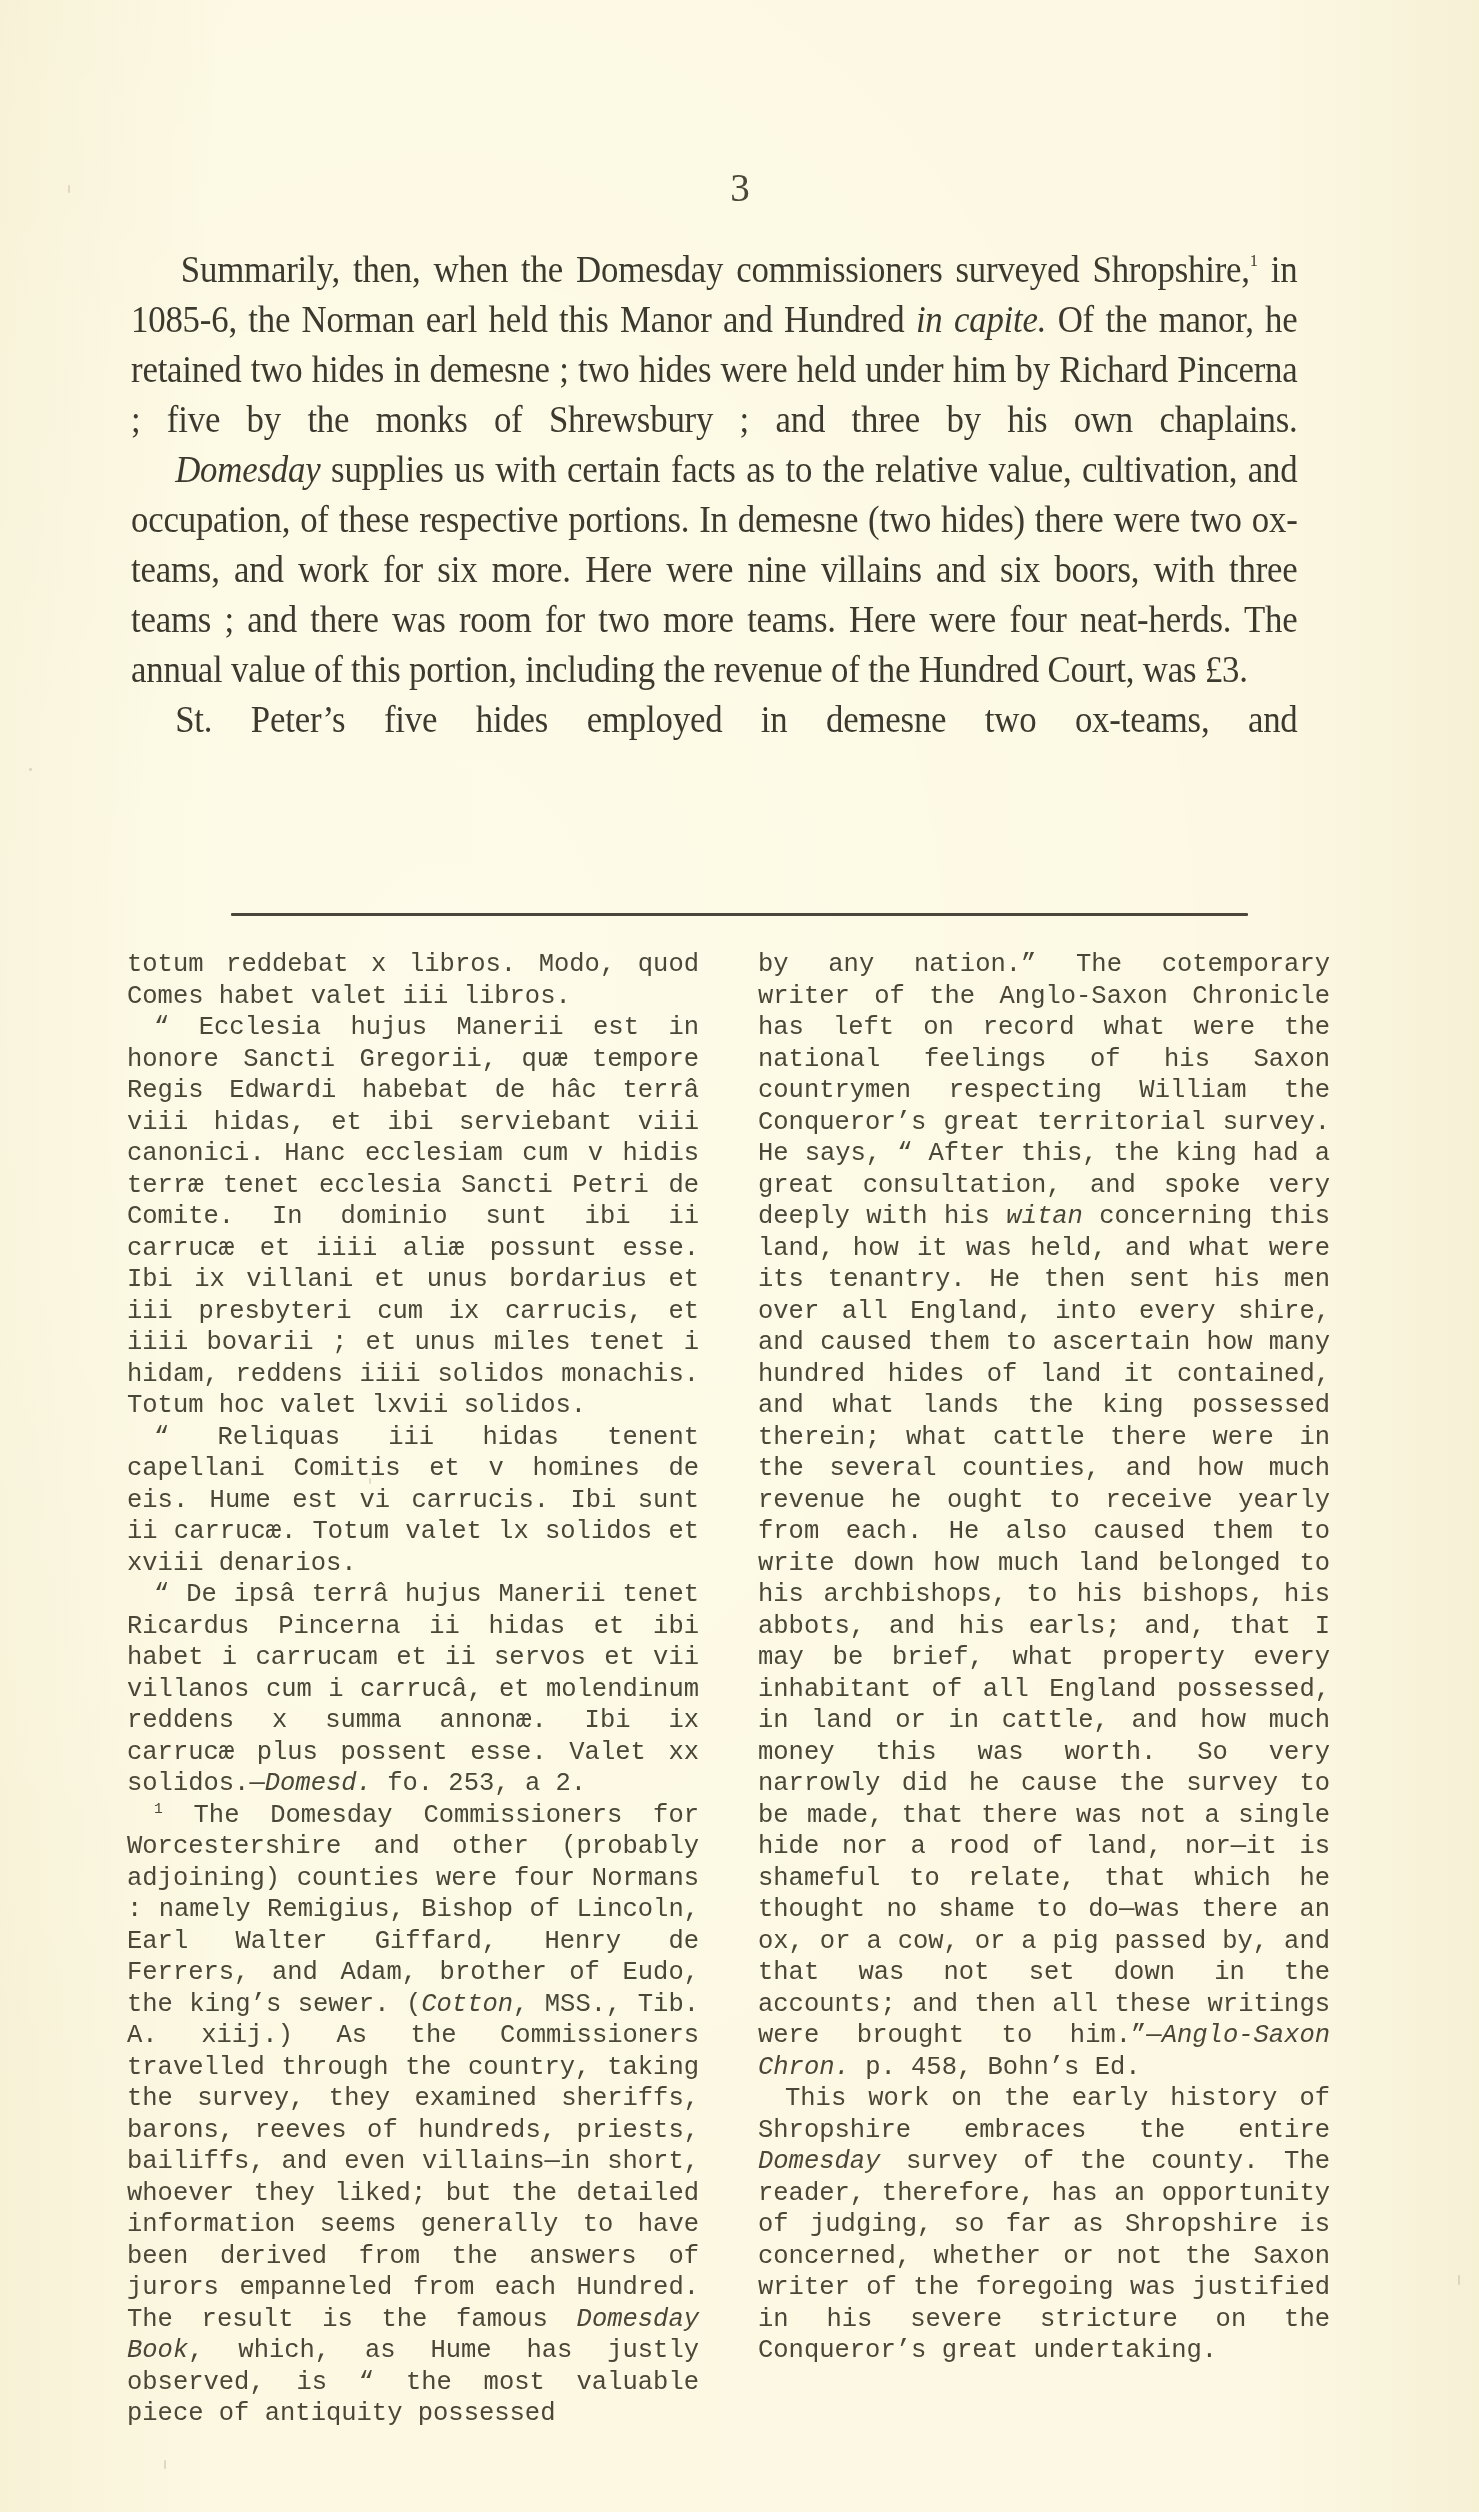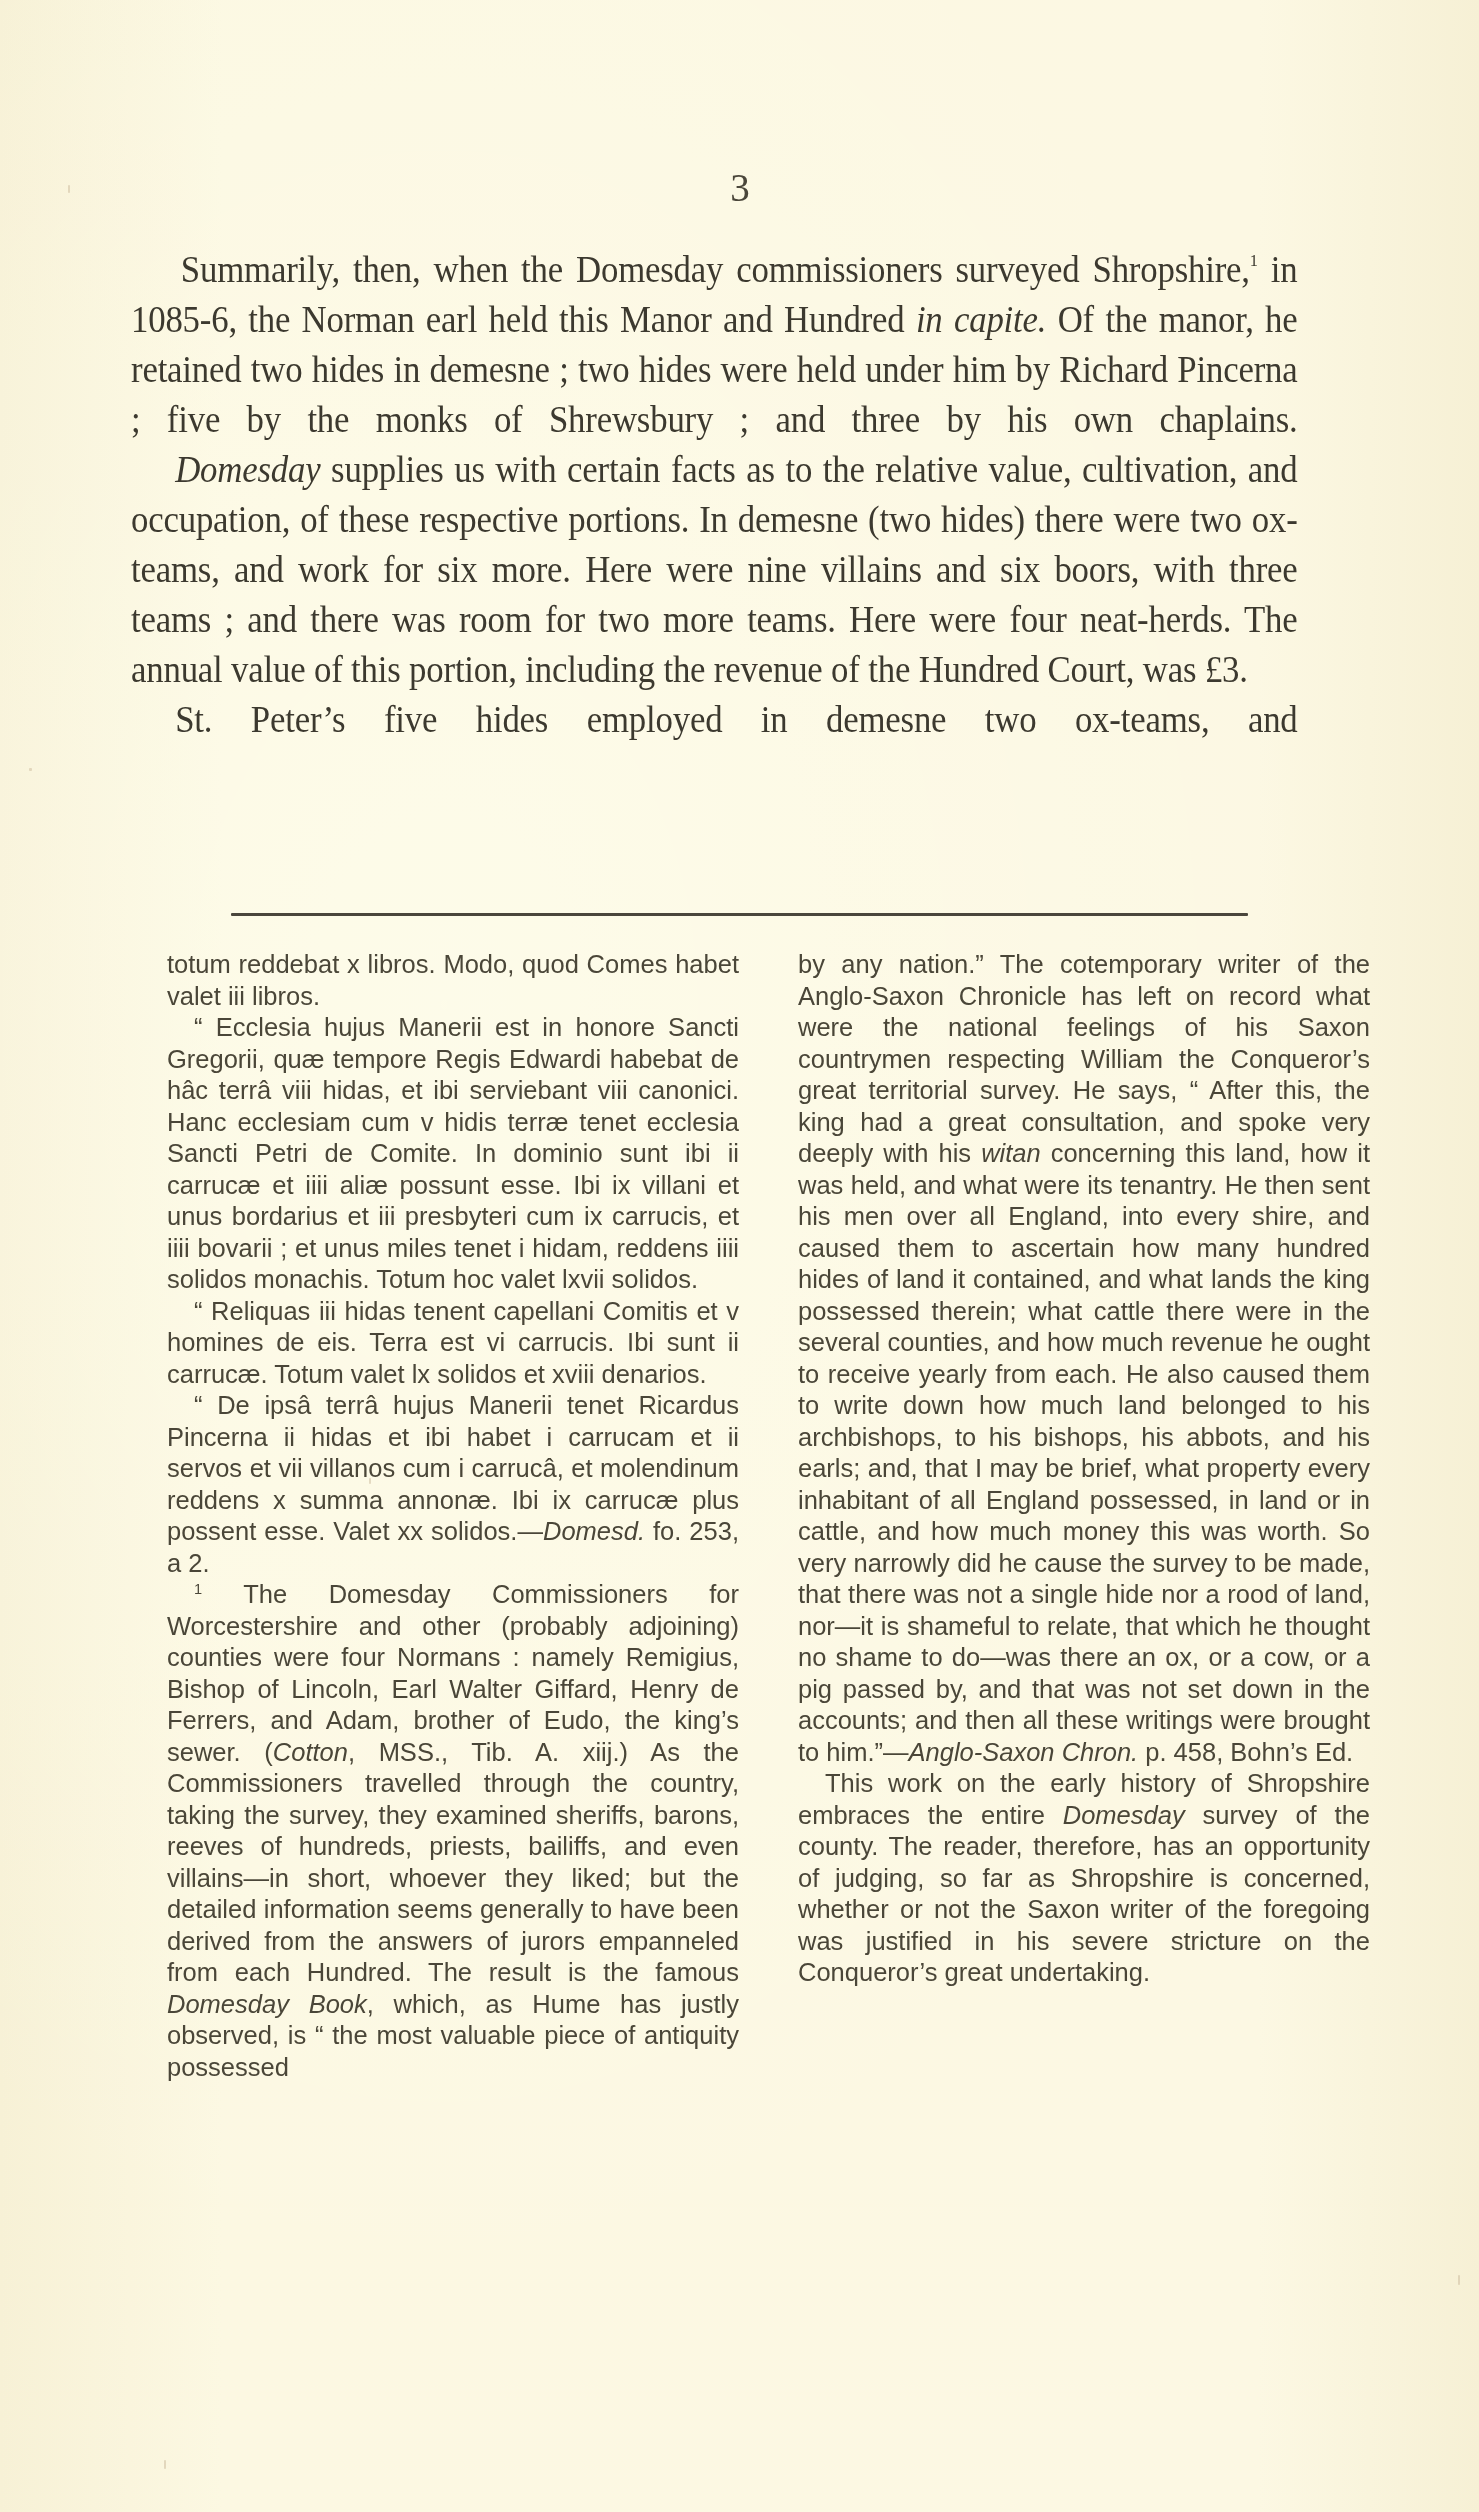--- a/index.html
+++ b/index.html
@@ -72,22 +72,21 @@
       border-radius: 1px;
     }
     .col {
       position: absolute;
       top: 949px;
       width: 572px;
       font-size: 25.5px;
       line-height: 31.5px;
       text-align: justify;
       color: #4a4638;
-      font-family: Liberation Sans, sans-serif;
-      margin-left: 40px;
+      font-family: Liberation Mono, monospace;
     }
     .col.left { left: 127px; }
     .col.right { left: 758px; width: 572px; }
     .col p {
       margin: 0;
       text-indent: 27px;
     }
     .col p.noindent { text-indent: 0; }
     .col p.fn-1 { text-indent: 27px; }
     .col sup {
@@ -114,21 +113,21 @@
     <p class="first">Summarily, then, when the Domesday commissioners surveyed Shropshire,<sup>1</sup> in 1085-6, the Norman earl held this Manor and Hundred <i>in capite.</i>  Of the manor, he retained two hides in demesne ; two hides were held under him by Richard Pincerna ; five by the monks of Shrewsbury ; and three by his own chaplains.</p>
     <p class="last-line-left"><i>Domesday</i> supplies us with certain facts as to the relative value, cultivation, and occupation, of these respective portions.  In demesne (two hides) there were two ox-teams, and work for six more.  Here were nine villains and six boors, with three teams ; and there was room for two more teams.  Here were four neat-herds.  The annual value of this portion, including the revenue of the Hundred Court, was £3.</p>
     <p class="last-line-left" style="text-align-last: justify;">St. Peter’s five hides employed in demesne two ox-teams, and</p>
   </div>
 
   <div class="rule"></div>
 
   <div class="col left">
     <p class="noindent">totum reddebat x libros.  Modo, quod Comes habet valet iii libros.</p>
     <p>“ Ecclesia hujus Manerii est in honore Sancti Gregorii, quæ tempore Regis Edwardi habebat de hâc terrâ viii hidas, et ibi serviebant viii canonici.  Hanc ecclesiam cum v hidis terræ tenet ecclesia Sancti Petri de Comite.  In dominio sunt ibi ii carrucæ et iiii aliæ possunt esse.  Ibi ix villani et unus bordarius et iii presbyteri cum ix carrucis, et iiii bovarii ; et unus miles tenet i hidam, reddens iiii solidos monachis.  Totum hoc valet lxvii solidos.</p>
-    <p>“ Reliquas iii hidas tenent capellani Comitis et v homines de eis.  Terra est vi carrucis.  Ibi sunt ii carrucæ.  Totum valet lx solidos et xviii denarios.</p>
+    <p>“ Reliquas iii hidas tenent capellani Comitis et v homines de eis.  Hume est vi carrucis.  Ibi sunt ii carrucæ.  Totum valet lx solidos et xviii denarios.</p>
     <p>“ De ipsâ terrâ hujus Manerii tenet Ricardus Pincerna ii hidas et ibi habet i carrucam et ii servos et vii villanos cum i carrucâ, et molendinum reddens x summa annonæ.  Ibi ix carrucæ plus possent esse.  Valet xx solidos.—<i>Domesd.</i> fo. 253, a 2.</p>
     <p class="fn-1"><sup>1</sup> The Domesday Commissioners for Worcestershire and other (probably adjoining) counties were four Normans : namely Remigius, Bishop of Lincoln, Earl Walter Giffard, Henry de Ferrers, and Adam, brother of Eudo, the king’s sewer.  (<i>Cotton</i>, MSS., Tib. A. xiij.)  As the Commissioners travelled through the country, taking the survey, they examined sheriffs, barons, reeves of hundreds, priests, bailiffs, and even villains—in short, whoever they liked; but the detailed information seems generally to have been derived from the answers of jurors empanneled from each Hundred.  The result is the famous <i>Domesday Book</i>, which, as Hume has justly observed, is “ the most valuable piece of antiquity possessed</p>
   </div>
 
   <div class="col right">
     <p class="noindent">by any nation.”  The cotemporary writer of the Anglo-Saxon Chronicle has left on record what were the national feelings of his Saxon countrymen respecting William the Conqueror’s great territorial survey.  He says, “ After this, the king had a great consultation, and spoke very deeply with his <i>witan</i> concerning this land, how it was held, and what were its tenantry.  He then sent his men over all England, into every shire, and caused them to ascertain how many hundred hides of land it contained, and what lands the king possessed therein; what cattle there were in the several counties, and how much revenue he ought to receive yearly from each.  He also caused them to write down how much land belonged to his archbishops, to his bishops, his abbots, and his earls; and, that I may be brief, what property every inhabitant of all England possessed, in land or in cattle, and how much money this was worth.  So very narrowly did he cause the survey to be made, that there was not a single hide nor a rood of land, nor—it is shameful to relate, that which he thought no shame to do—was there an ox, or a cow, or a pig passed by, and that was not set down in the accounts; and then all these writings were brought to him.”—<i>Anglo-Saxon Chron.</i> p. 458, Bohn’s Ed.</p>
     <p>This work on the early history of Shropshire embraces the entire <i>Domesday</i> survey of the county.  The reader, therefore, has an opportunity of judging, so far as Shropshire is concerned, whether or not the Saxon writer of the foregoing was justified in his severe stricture on the Conqueror’s great undertaking.</p>
   </div>
 
   <div class="speck" style="left:68px;top:185px;width:1.9px;height:7.8px;"></div>

